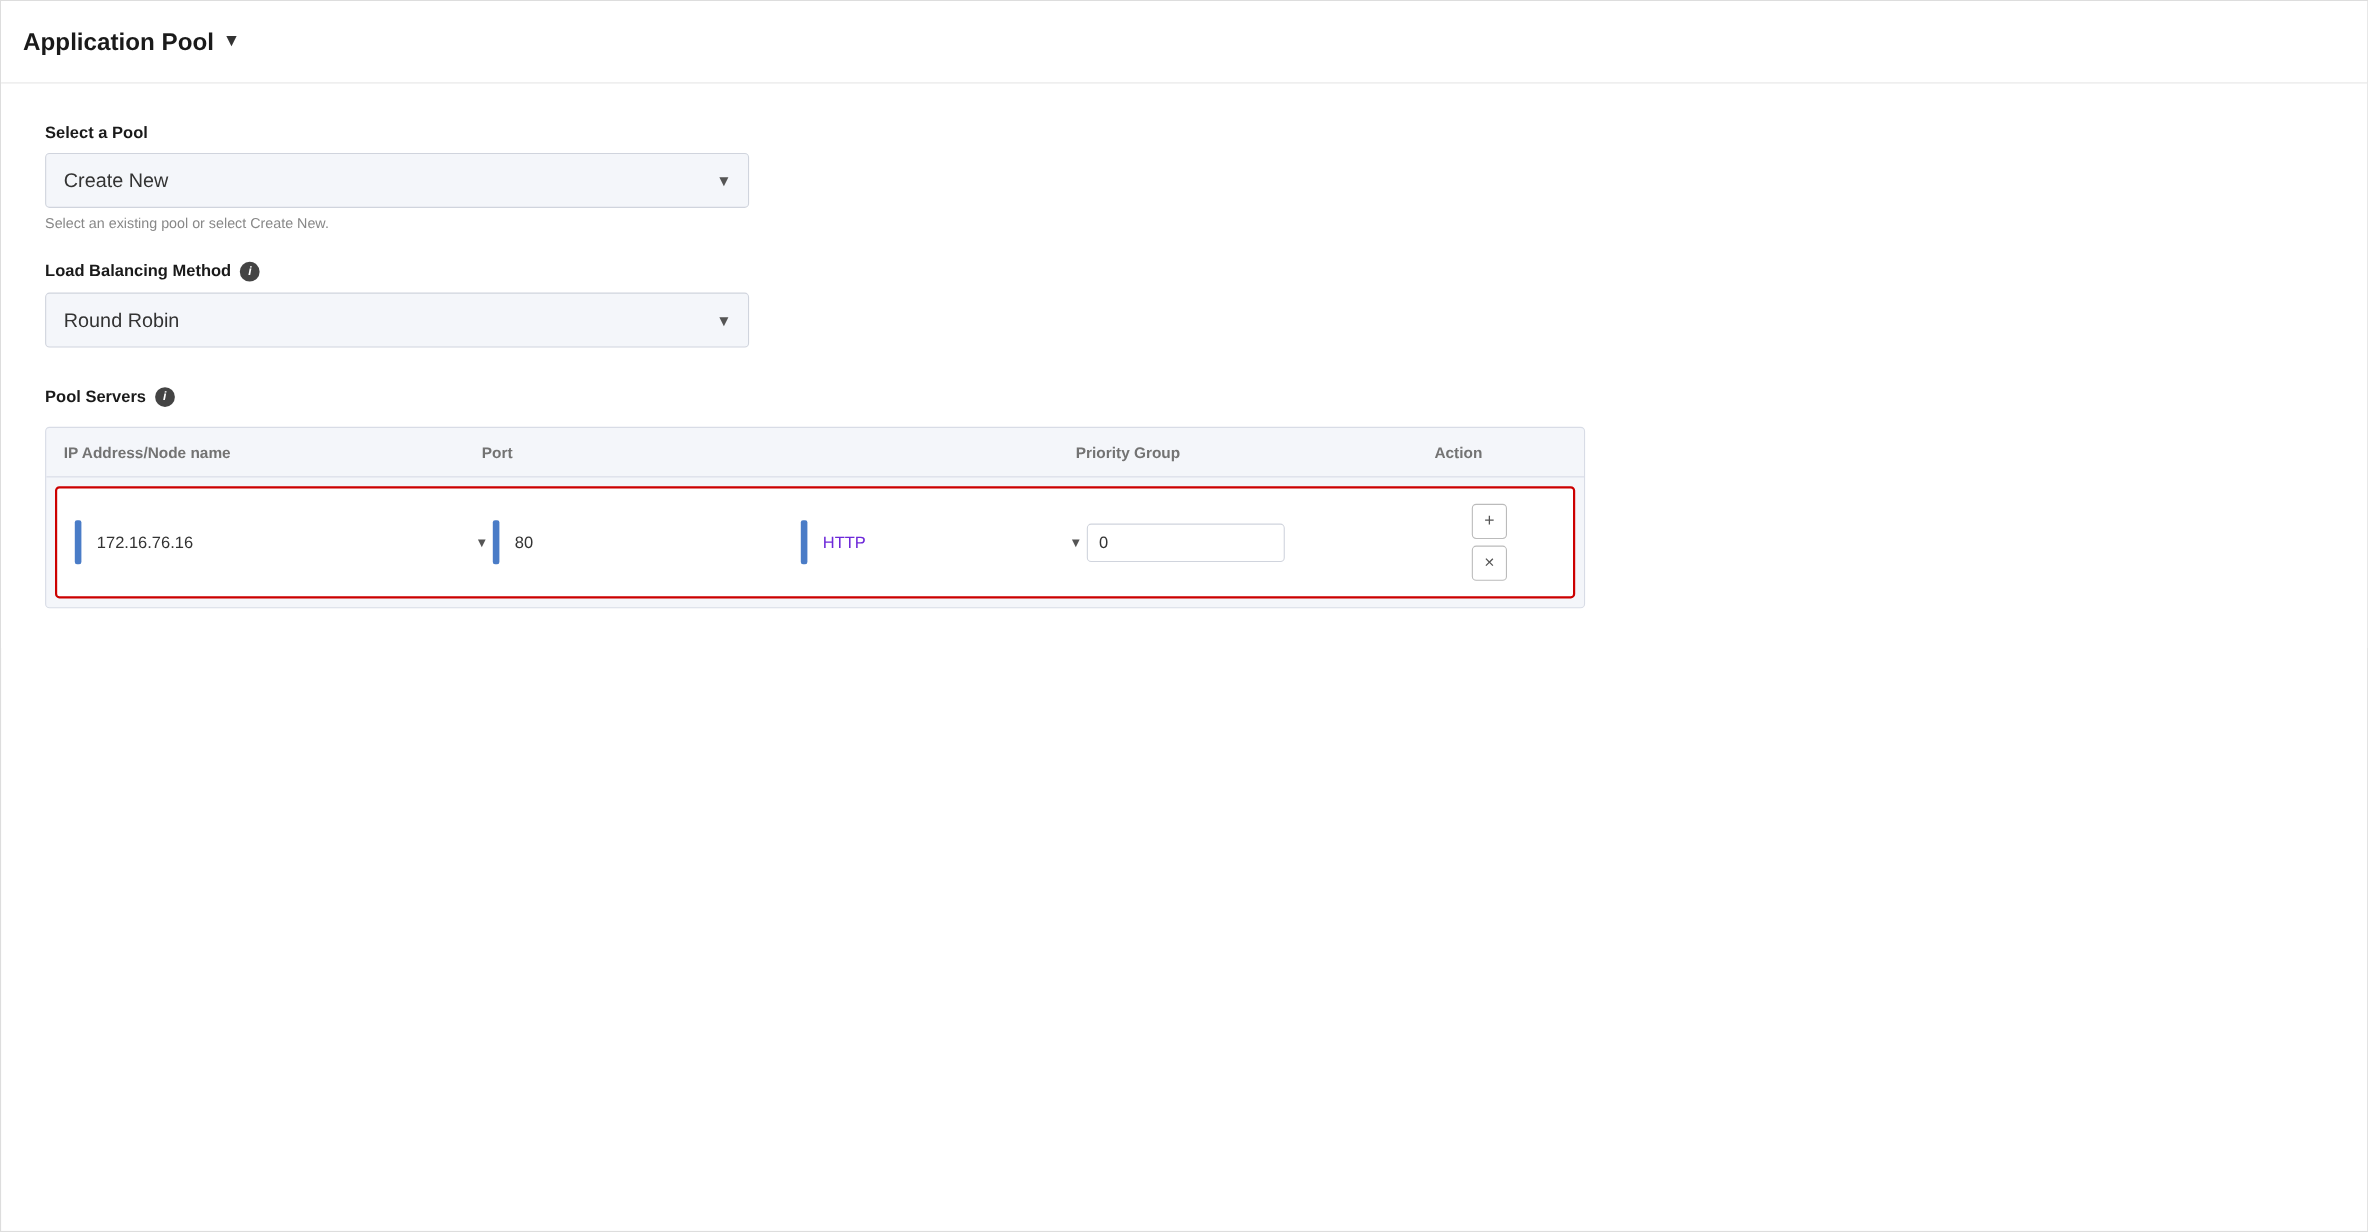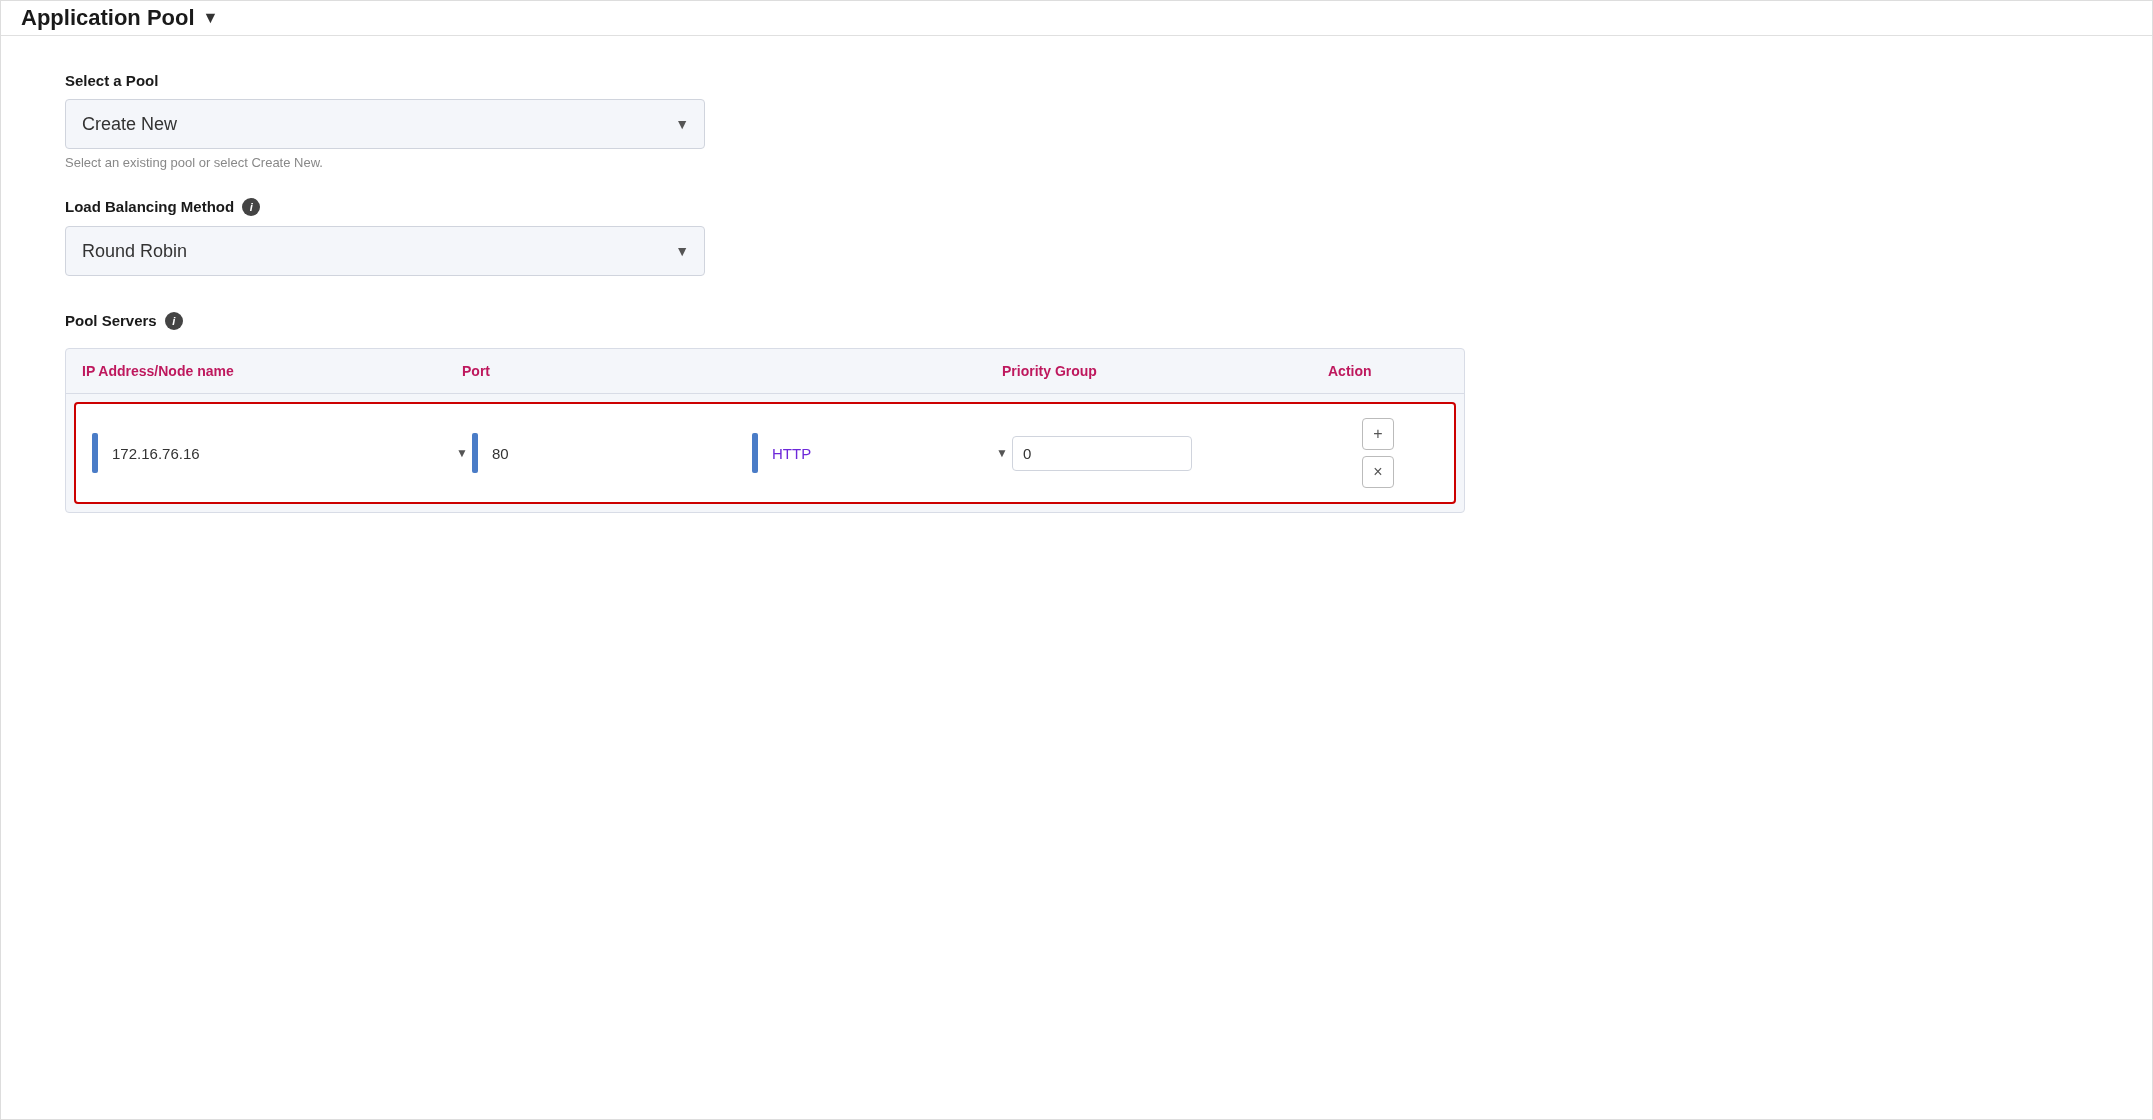--- a/index.html
+++ b/index.html
@@ -18,39 +18,39 @@
     .page-wrapper {
       width: 2153px;
       min-height: 1120px;
       background: #fff;
       border: 1px solid #ddd;
     }
 
     .header-bar {
       display: flex;
       align-items: center;
-      padding: 4px 20px;
+      padding: 24px 20px;
       border-bottom: 1px solid #e0e0e0;
       background: #fff;
     }
 
     .header-title {
       font-size: 22px;
       font-weight: 700;
       color: #1a1a1a;
     }
 
     .header-chevron {
       margin-left: 8px;
       font-size: 16px;
       color: #333;
     }
 
     .content-area {
-      padding: 36px 64px;
+      padding: 36px 40px;
       background: #fff;
     }
 
     .section-label {
       font-size: 15px;
       font-weight: 700;
       color: #1a1a1a;
       margin-bottom: 10px;
     }
 
@@ -147,21 +147,21 @@
     .table-header-row {
       display: grid;
       grid-template-columns: 380px 280px 260px 1fr 120px;
       padding: 14px 16px;
       border-bottom: 1px solid #d8dce6;
     }
 
     .table-header-cell {
       font-size: 14px;
       font-weight: 700;
-      color: #be185d;
+      color: #737373;
     }
 
     .table-data-row {
       display: grid;
       grid-template-columns: 380px 280px 260px 1fr 120px;
       padding: 14px 16px;
       align-items: center;
       background: #fff;
       margin: 8px;
       border: 2px solid #cc0000;

